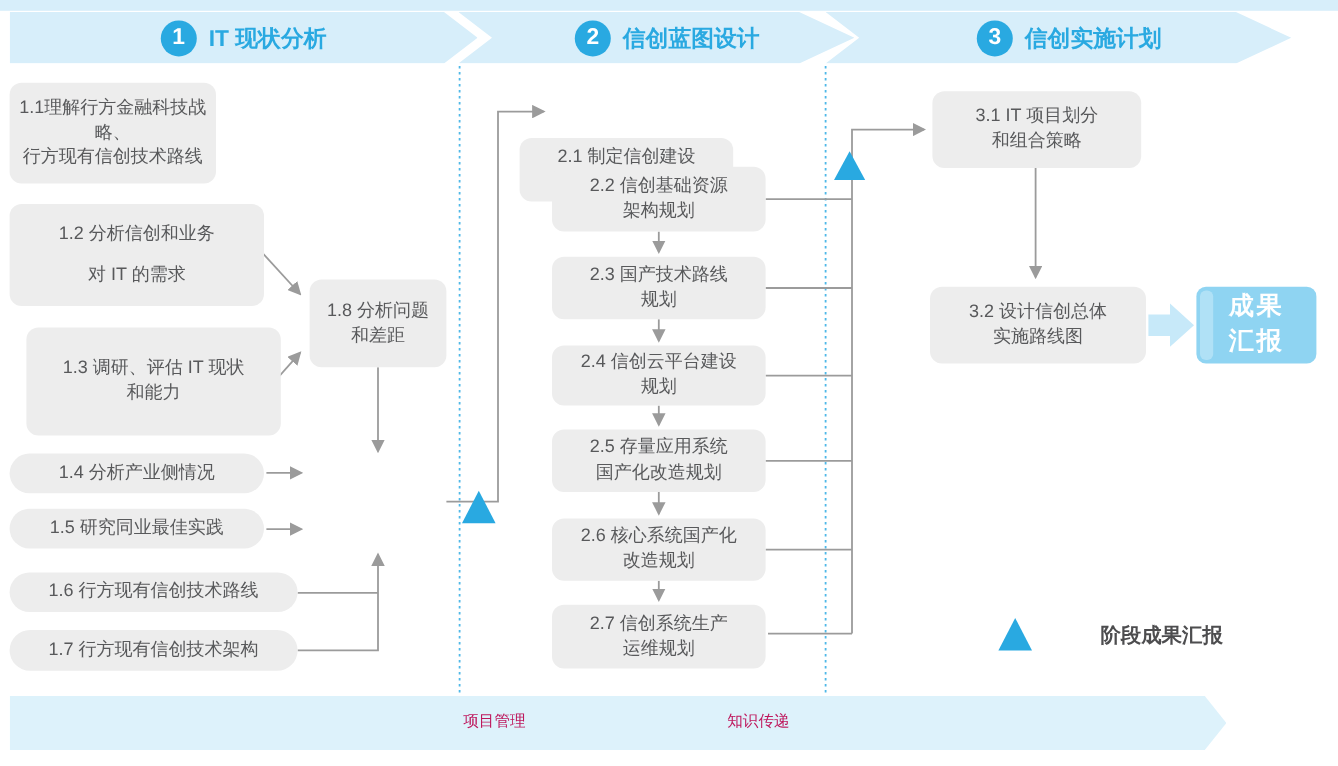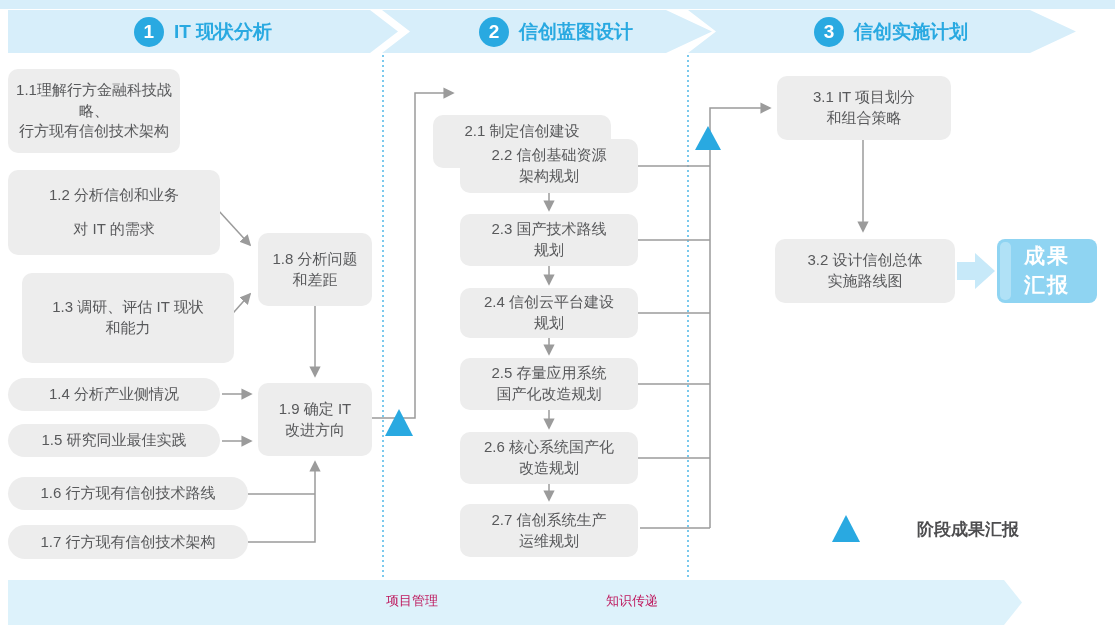--- a/index.html
+++ b/index.html
@@ -114,21 +114,21 @@
     <polygon points="957,262 975,262 975,253 995,271 975,289 975,280 957,280" fill="#C7E9F9"></polygon>
 
     <polygon points="385,436 413,436 399,409" fill="#29A9E1"></polygon>
     <polygon points="695,150 721,150 708,126" fill="#29A9E1"></polygon>
 
     <polygon points="832,542 860,542 846,515" fill="#29A9E1"></polygon>
   </svg>
 
   <div class="box" id="b11">
     <span class="ln">1.1理解行方金融科技战略、</span>
-    <span class="ln">行方现有信创技术架构</span>
+    <span class="ln">行方现有信创技术路线</span>
   </div>
   <div class="box" id="b12">
     <span class="ln">1.2 分析信创和业务</span>
     <span class="ln">对 IT 的需求</span>
   </div>
   <div class="box" id="b13">
     <span class="ln">1.3 调研、评估 IT 现状</span>
     <span class="ln">和能力</span>
   </div>
   <div class="box pill" id="b14">
@@ -139,24 +139,20 @@
   </div>
   <div class="box pill" id="b16">
     <span class="ln">1.6 行方现有信创技术路线</span>
   </div>
   <div class="box pill" id="b17">
     <span class="ln">1.7 行方现有信创技术架构</span>
   </div>
   <div class="box" id="b18">
     <span class="ln">1.8 分析问题</span>
     <span class="ln">和差距</span>
-  </div>
-  <div class="box" id="b19">
-    <span class="ln">1.9 确定 IT</span>
-    <span class="ln">改进方向</span>
   </div>
 
   <div class="box" id="b21">
     <span class="ln">2.1 制定信创建设</span>
     <span class="ln">目标和原则</span>
   </div>
   <div class="box" id="b22">
     <span class="ln">2.2 信创基础资源</span>
     <span class="ln">架构规划</span>
   </div>

